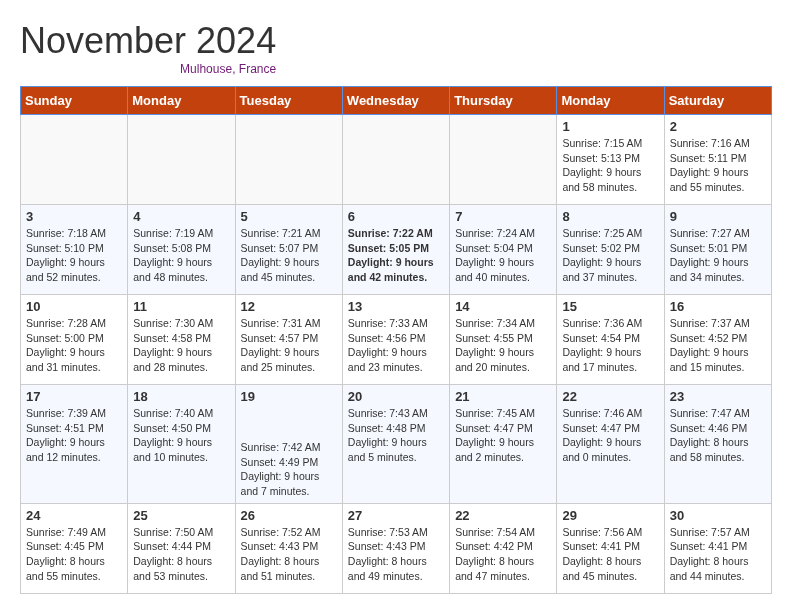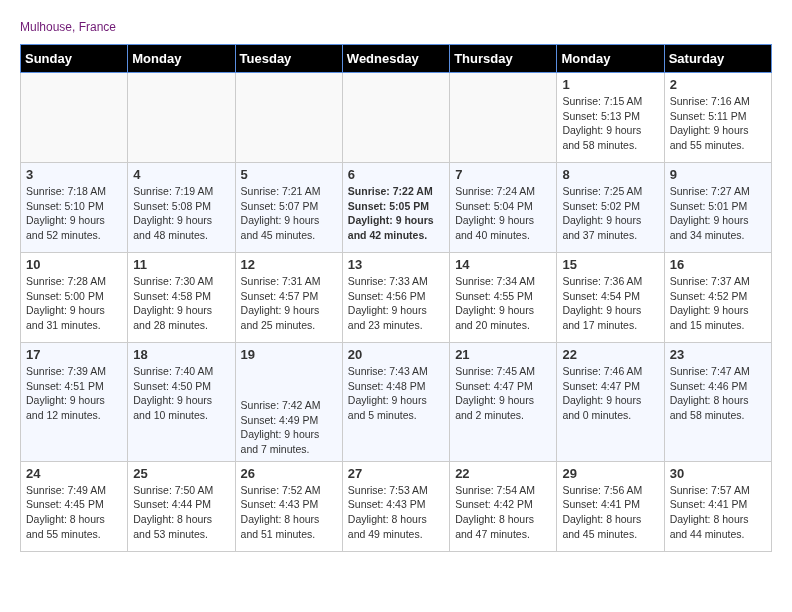--- a/index.html
+++ b/index.html
@@ -46,21 +46,21 @@
     .location {
       font-size: 12px;
       color: #701a75;
     }
     table {
       width: 100%;
       border-collapse: collapse;
       table-layout: fixed;
     }
     thead tr {
-      background-color: #000000;
+      background-color: #c2410c;
     }
     thead th {
       color: #fff;
       font-size: 13px;
       font-weight: bold;
       padding: 6px 4px;
       text-align: left;
       border: 1px solid #5a8ee0;
     }
     tbody tr {
@@ -90,20 +90,21 @@
     }
     .empty-cell {
       background: #f9f9f9 !important;
     }
   </style>
 </head>
 <body>
 
 <div class="header">
   <div class="title-section">
+    <div class="month-title">November 2024</div>
     <div class="location">Mulhouse, France</div>
   </div>
 </div>
 
 <table>
   <thead>
     <tr>
       <th>Sunday</th>
       <th>Monday</th>
       <th>Tuesday</th>

